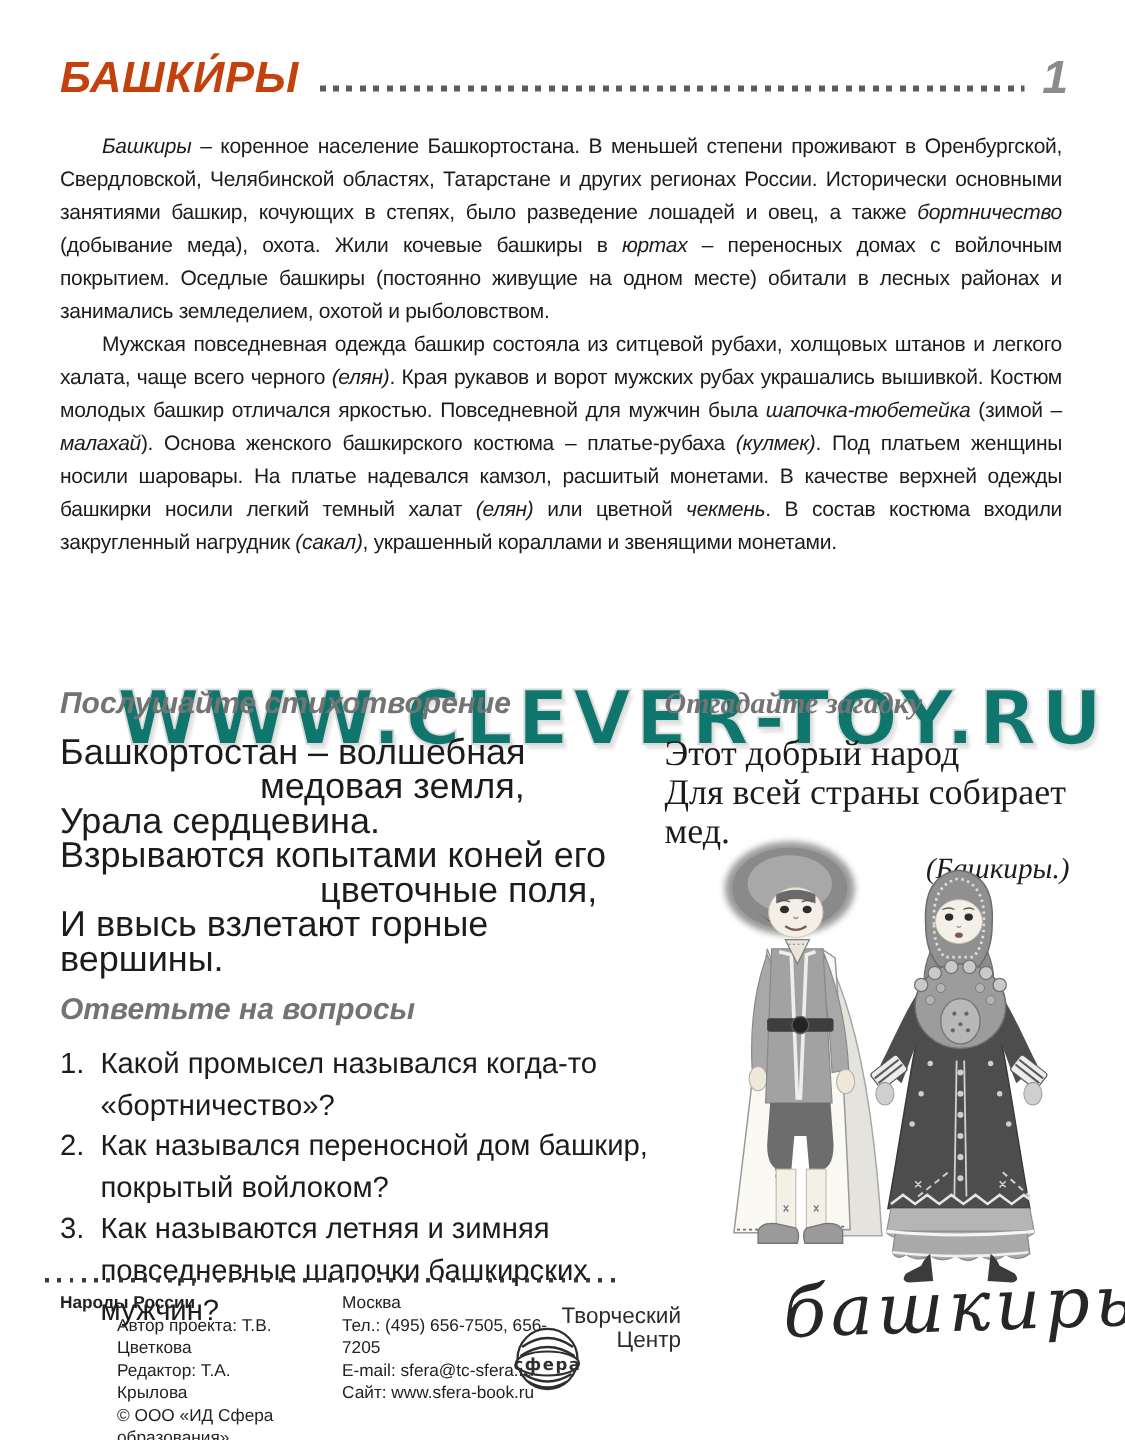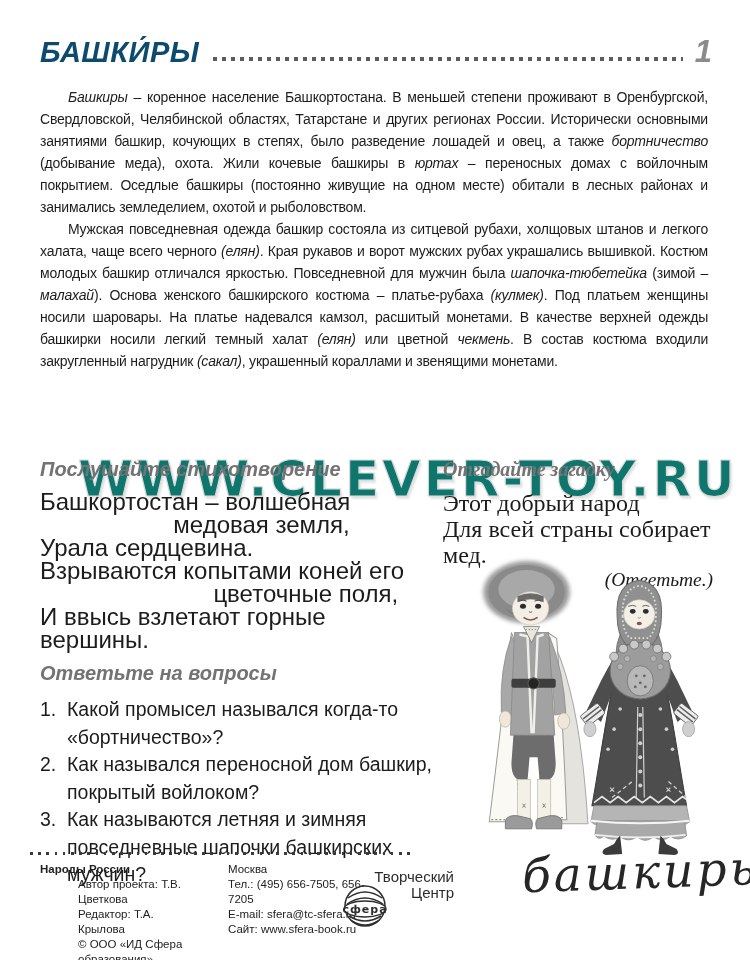--- a/index.html
+++ b/index.html
@@ -13,21 +13,21 @@
     font-family: "DejaVu Sans", sans-serif; font-weight: bold;
     font-size: 50px; letter-spacing: 3px; white-space: nowrap;
     color: #0f766e; -webkit-text-stroke: 1.2px #dadada;
     text-shadow: 2px 3px 2px rgba(110,110,110,0.18);
   }
 
   .layer { position: absolute; z-index: 1; }
 
   
   .header { left: 40px; right: 36px; top: 36px; display: flex; align-items: flex-end; }
-  .title { font-size: 29px; font-weight: bold; font-style: italic; letter-spacing: 0.5px; color: #0c4a6e; line-height: 1.05; }
+  .title { font-size: 29px; font-weight: bold; font-style: italic; letter-spacing: 0.5px; color: #c2410c; line-height: 1.05; }
   .leader { flex: 1; height: 4px; margin: 0 12px 6px 14px;
     background: repeating-linear-gradient(to right, #5c5c5c 0 4px, transparent 4px 9px); }
   .page-num { font-size: 31px; font-style: italic; font-weight: bold; color: #8b8b8b; padding-right: 2px; line-height: 1; }
 
   
   .intro { left: 40px; right: 42px; top: 86px; font-size: 14px; line-height: 22px; text-align: justify; letter-spacing: -0.2px; }
   .para { text-indent: 28px; }
   .para em { font-style: italic; }
 
   
@@ -88,21 +88,21 @@
 Урала сердцевина.
 Взрываются копытами коней его
                           цветочные поля,
 И ввысь взлетают горные вершины.</div>
   </section>
 
   <section class="layer riddle">
     <h3 class="sec-heading">Отгадайте загадку</h3>
     <div class="lines">Этот добрый народ
 Для всей страны собирает мед.</div>
-    <div class="answer">(Ответьте.)</div>
+    <div class="answer">(Башкиры.)</div>
   </section>
 
   <section class="layer questions">
     <h3 class="sec-heading">Ответьте на вопросы</h3>
     <div class="q-list">
       <div class="q-item">
         <span class="q-num">1.</span>
         <span class="q-text">Какой промысел назывался когда-то
 «бортничество»?</span>
       </div>

